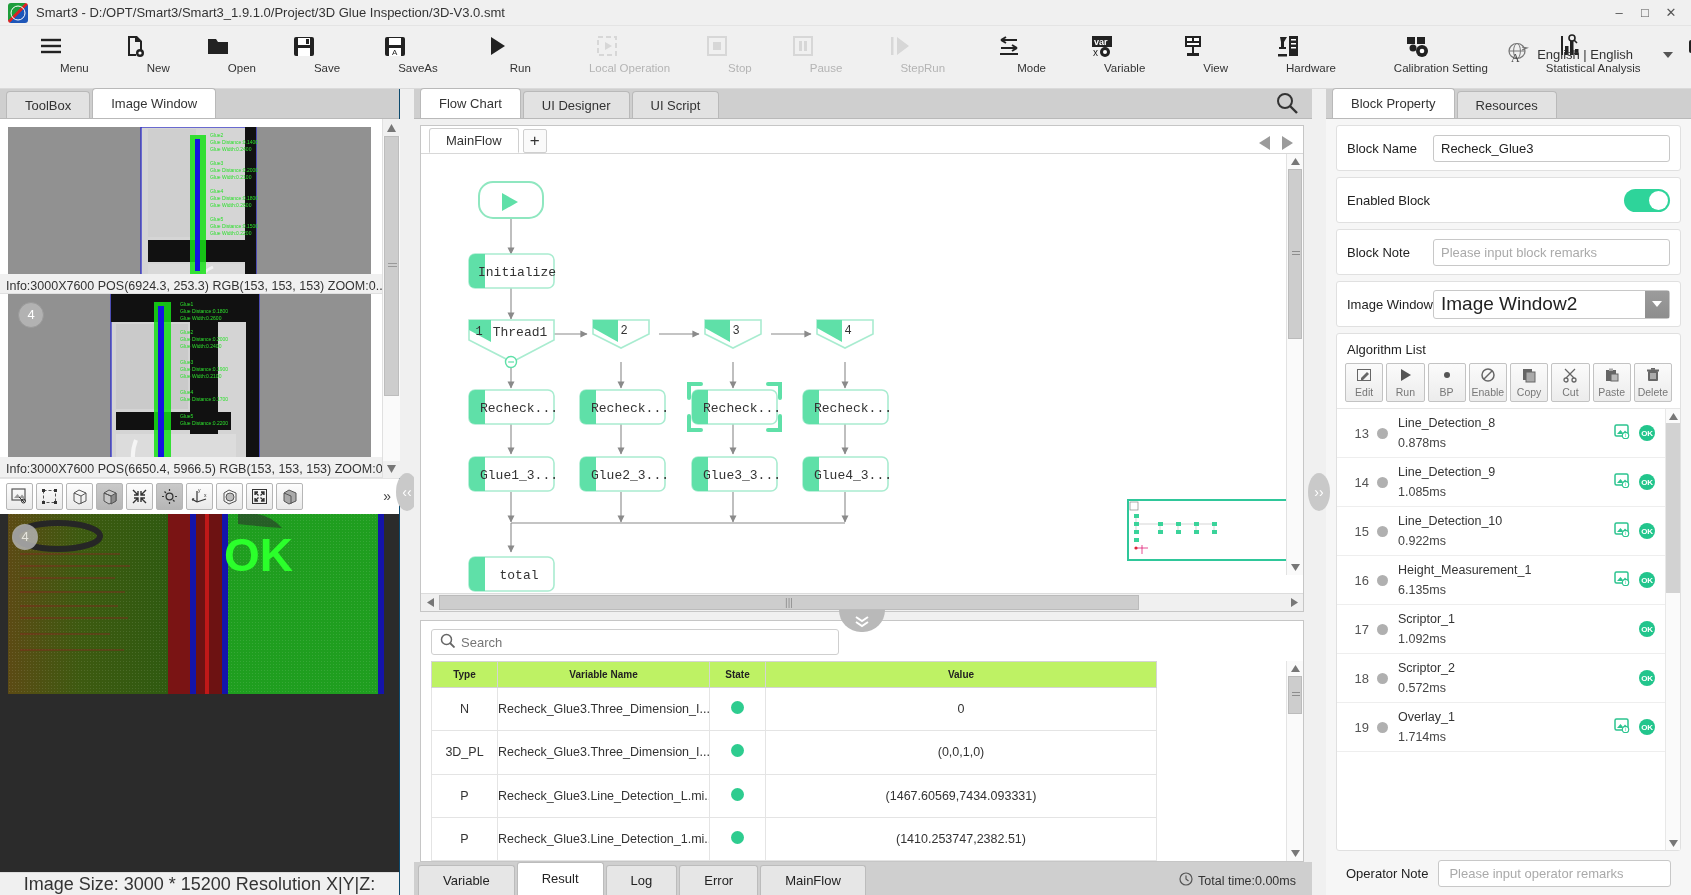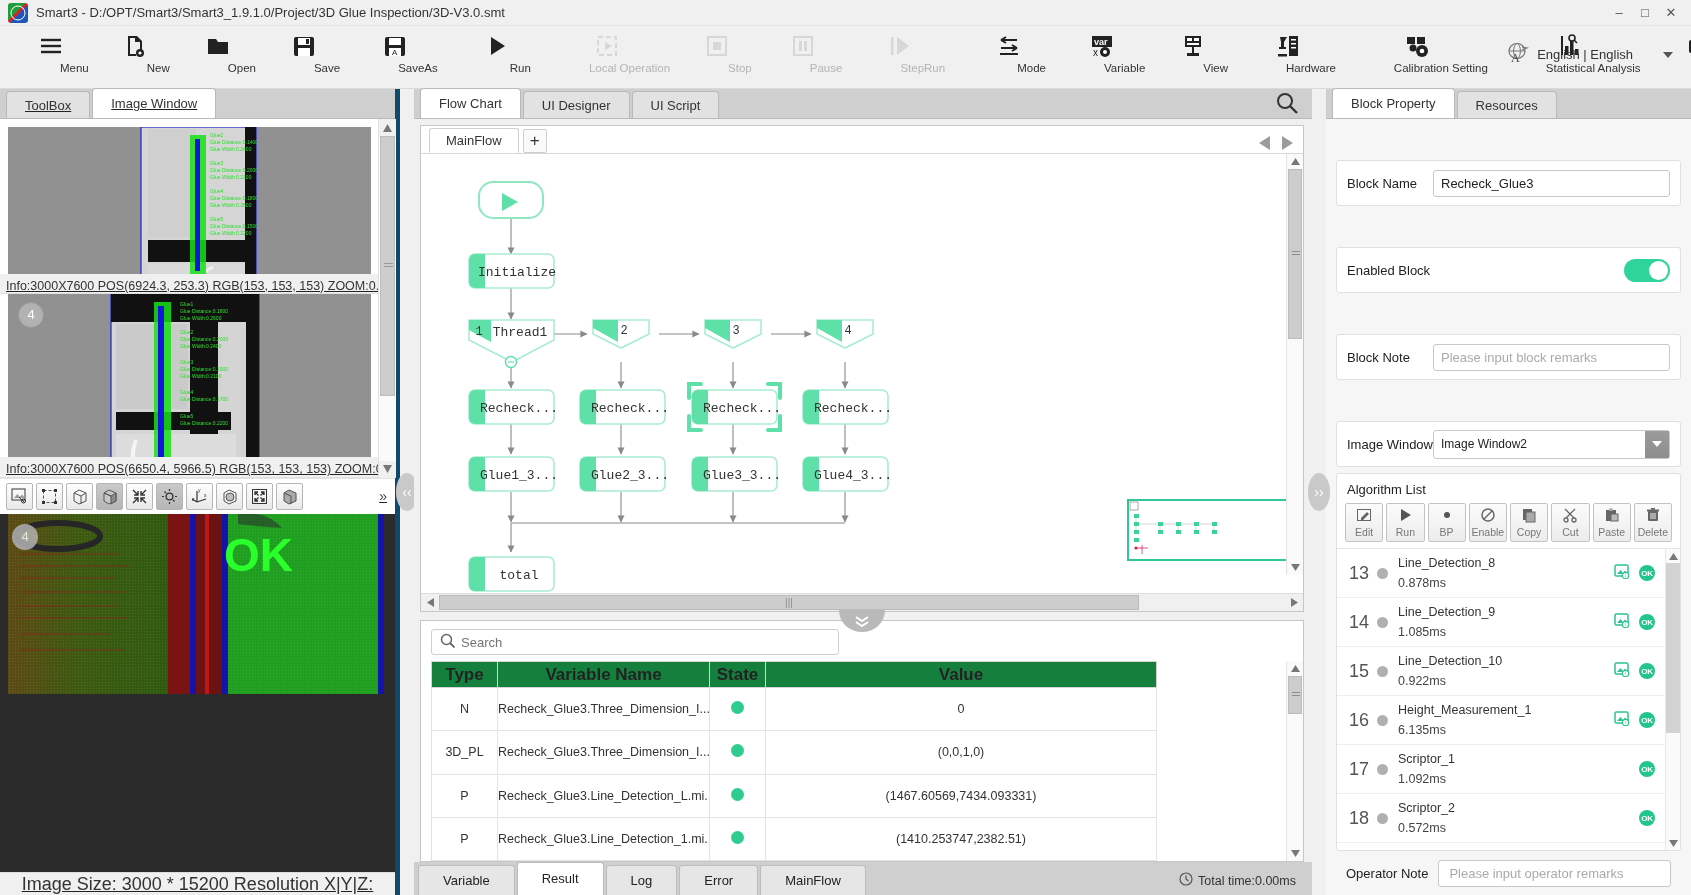--- a/index.html
+++ b/index.html
@@ -37,21 +37,21 @@
   
   .body { flex:1; display:flex; min-height:0; }
 
   
   .tabstrip { display:flex; align-items:flex-end; height:30px; background:#cfcfcf; border-bottom:1px solid #b9b9b9;}
   .tab { height:27px; line-height:27px; padding:0 18px; font-size:13px; background:#e2e2e2; border:1px solid #b9b9b9; border-bottom:none;
          border-radius:4px 4px 0 0; margin-right:2px; color:#333; cursor:pointer; white-space:nowrap;}
   .tab.active { background:#fff; height:30px; line-height:29px; position:relative; z-index:2;}
 
   
-  .left { width:400px; background:#fca5a5; display:flex; flex-direction:column; border-right:5px solid #0c4a6e;text-decoration:underline;}
+  .left { width:400px; background:#fca5a5; display:flex; flex-direction:column; border-right:1px solid #0c4a6e;}
   .left .tabstrip { padding-left:6px; }
   .left-content { flex:1; display:flex; flex-direction:column; background:#fff; min-height:0; position:relative; padding:0;}
   .imgscrollarea { flex:1; display:flex; min-height:0;}
   .imgcol { flex:1; display:flex; flex-direction:column; min-width:0;}
   .imgbox { position:relative; background:#8f8f8f; overflow:hidden;}
   .imgbox1 { height:175px; margin:8px 0 0 8px; width:363px;}
   .imgbox2 { height:195px; margin:0 0 0 8px; width:363px;}
   .infoline { height:24px; line-height:24px; font-size:12.5px; color:#333; background:#f0f0f0; padding-left:6px;
      overflow:hidden; white-space:nowrap; border-bottom:1px solid #e0e0e0;}
   .badge4 { position:absolute; left:10px; top:8px; width:26px;height:26px;border-radius:50%; background:#b2b2b2; color:#fff;
@@ -96,55 +96,55 @@
   .vscroll-flow { position:absolute; right:0; top:0; bottom:18px; width:17px; background:#fafafa; border-left:1px solid #e2e2e2;}
 
   .varpanel { margin:8px 8px 0 6px; background:#fff; border:1px solid #c6c6c6; flex:1; display:flex; flex-direction:column; min-height:0; position:relative;}
   .collapsebtn { position:absolute; left:50%; top:-11px; transform:translateX(-50%); width:46px;height:22px;
      background:#b9b9b9; border-radius:0 0 24px 24px; display:flex;align-items:center;justify-content:center; color:#fff; cursor:pointer; z-index:5;}
   .searchrow { padding:8px 10px 6px 10px;}
   .searchbox { height:26px; border:1px solid #cfcfcf; border-radius:3px; display:flex; align-items:center; gap:6px; padding:0 8px; width:408px;}
   .searchbox input { border:none; outline:none; font-size:13px; color:#555; flex:1; background:transparent; font-family:"Liberation Sans",sans-serif;}
   .vartable { flex:1; margin:0 0 0 10px; display:flex; min-height:0;}
   table.vt { border-collapse:collapse; width:726px; table-layout:fixed;}
-  table.vt th { background:#15803d; border:1px solid #d4d4d4; font-size:17px; height:26px; color:#222; font-weight:bold;}
+  table.vt th { background:#bef264; border:1px solid #d4d4d4; font-size:10px; height:26px; color:#222; font-weight:bold;}
   table.vt td { border:1px solid #e4e4e4; font-size:12.5px; height:25px; text-align:center; color:#333; white-space:nowrap; overflow:hidden;}
   .dot-ok { display:inline-block; width:13px;height:13px;border-radius:50%; background:#2ecc8f; }
   .bottomtabs { height:33px; display:flex; align-items:flex-end; background:#cfcfcf; padding-left:4px; position:relative;}
   .btab { height:30px; line-height:30px; padding:0 24px; font-size:13px; background:#e6e6e6; border:1px solid #bcbcbc; border-bottom:none;
           border-radius:3px 3px 0 0; margin-right:2px; cursor:pointer;}
   .btab.active { background:#fff; height:33px; line-height:32px;}
   .totaltime { position:absolute; right:16px; bottom:6px; display:flex; align-items:center; gap:5px; font-size:12.5px; color:#333;}
 
   
   .right { width:365px; background:#f0f0f0; display:flex; flex-direction:column;}
   .right .tabstrip { padding-left:6px;}
   .rprop { padding:6px 10px 0 10px; display:flex; flex-direction:column; flex:1; min-height:0; background:#f6f6f6;}
   .prow { background:#fff; border:1px solid #e0e0e0; border-radius:3px; margin-bottom:6px; display:flex; align-items:center;
-          height:46px; padding:0 10px;margin-top:35px; }
+          height:46px; padding:0 10px; }
   .prow .plabel { font-size:13px; color:#222; width:86px; }
   .pinput { flex:1; height:27px; border:1px solid #c8c8c8; border-radius:3px; padding:0 7px; font-size:13px; color:#222;
             display:flex; align-items:center; background:#fff;}
   .pinput.ph { color:#aaa; }
   .toggle { margin-left:auto; width:46px;height:23px;border-radius:12px; background:#2ed49a; position:relative; cursor:pointer;}
   .toggle:after { content:""; position:absolute; right:2px; top:2px; width:19px;height:19px;border-radius:50%; background:#fff;}
   .pselect { flex:1; height:29px; border:1px solid #c8c8c8; border-radius:3px; display:flex; align-items:center; background:#fff;}
-  .pselect .val { flex:1; padding:0 7px; font-size:12px;}
+  .pselect .val { flex:1; padding:0 7px; font-size:19px;}
   .pselect .dd { width:24px; height:27px; background:linear-gradient(#9b9b9b,#8e8e8e); display:flex;align-items:center;justify-content:center;}
 
   .algobox { background:#fff; border:1px solid #e0e0e0; border-radius:3px; flex:1; min-height:0; display:flex; flex-direction:column; padding:8px 0 0 0;}
   .algotitle { font-size:13px; padding:0 10px 6px 10px;}
   .algotools { display:flex; gap:3px; padding:0 8px 6px 8px;align-items:center;}
   .atbtn { width:39px;height:39px; border:1px solid #c3c3c3; background:linear-gradient(#fbfbfb,#ececec); border-radius:2px;
            display:flex; flex-direction:column; align-items:center; justify-content:flex-start; padding-top:3px; cursor:pointer;}
   .atbtn .albl { font-size:10.5px; color:#777; line-height:11px; margin-top:1px;}
   .algolist { flex:1; min-height:0; overflow:hidden; border-top:1px solid #e6e6e6; display:flex;}
   .algorows { flex:1; min-width:0;}
   .arow { display:flex; align-items:center; height:49px; border-bottom:1px solid #eee; padding:0 6px 0 10px;}
-  .arow .aidx { font-size:18px; color:#555; width:22px; text-align:right;}
+  .arow .aidx { font-size:13px; color:#555; width:22px; text-align:right;}
   .arow .adot { width:11px;height:11px;border-radius:50%; background:#b0b0b0; margin:0 10px 0 8px;}
   .arow .atext { flex:1; min-width:0;}
   .arow .aname { font-size:12.5px; color:#333; line-height:17px;}
   .arow .atime { font-size:12.5px; color:#444; line-height:17px; margin-top:3px;}
   .arow .aicons { display:flex; align-items:center; gap:9px; padding-right:4px;}
   .okbadge { width:16px;height:16px;border-radius:50%; background:#22c58c; color:#fff; font-size:8px; font-weight:bold;
              display:flex;align-items:center;justify-content:center; letter-spacing:-.3px;}
   .algoscroll { width:15px; background:#fafafa; border-left:1px solid #e8e8e8; position:relative;}
   .algoscroll .at { position:absolute; top:0; left:0; width:15px; height:14px; display:flex;align-items:center;justify-content:center;}
   .algoscroll .ab { position:absolute; bottom:0; left:0; width:15px; height:14px; display:flex;align-items:center;justify-content:center;}

